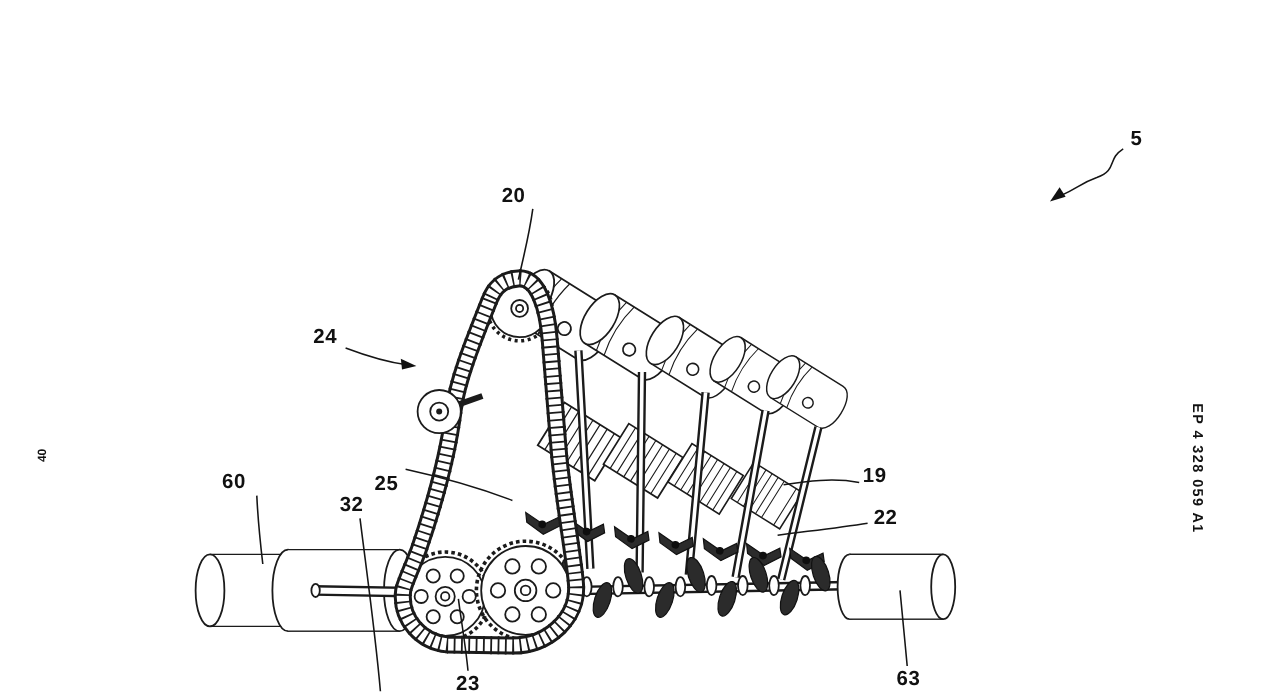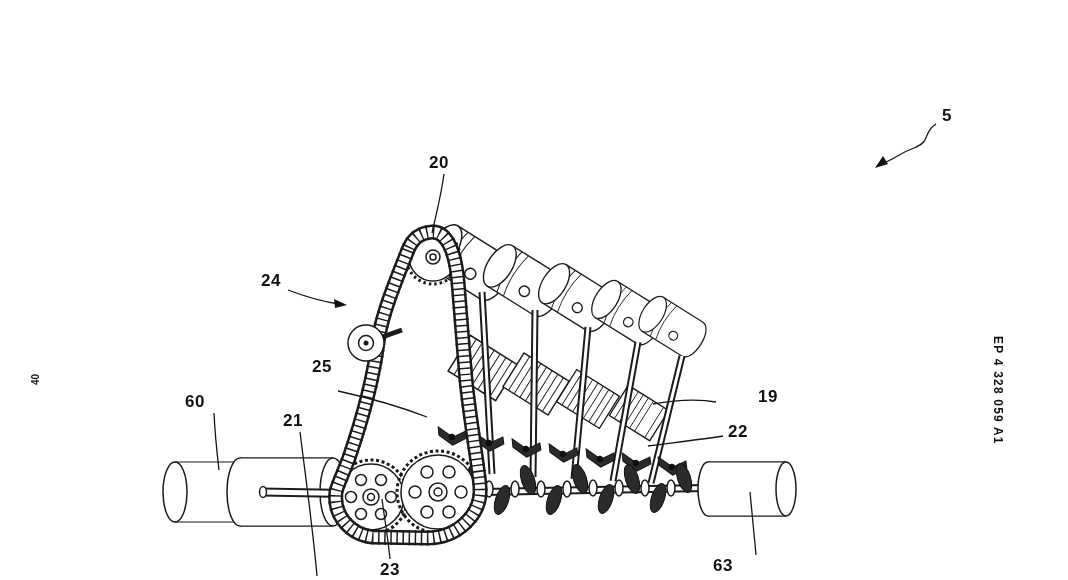--- a/index.html
+++ b/index.html
@@ -221,26 +221,26 @@
       <path class="leader" d="M 300 432 C 306 480 313 530 317 576"></path>
       <path class="leader" d="M 214 413 C 215 435 217 453 219 470"></path>
       <path class="leader" d="M 390 559 C 388 538 384 515 382 499"></path>
       <path class="leader" d="M 716 402 C 694 398 672 401 653 404"></path>
       <path class="leader" d="M 723 436 C 698 440 670 443 648 446"></path>
       <path class="leader" d="M 756 555 C 754 534 752 512 750 492"></path>
     </g>
   </svg>
 
   <div class="ref-label" style="left:947px;top:116px">5</div>
-  <div class="ref-label" style="left:439px;top:163px">20</div>
+  <div class="ref-label" style="left:428px;top:163px">20</div>
   <div class="ref-label" style="left:271px;top:281px">24</div>
-  <div class="ref-label" style="left:322px;top:367px">25</div>
-  <div class="ref-label" style="left:293px;top:421px">21</div>
+  <div class="ref-label" style="left:322px;top:403px">25</div>
+  <div class="ref-label" style="left:293px;top:421px">32</div>
   <div class="ref-label" style="left:195px;top:402px">60</div>
   <div class="ref-label" style="left:390px;top:570px">23</div>
-  <div class="ref-label" style="left:768px;top:397px">19</div>
+  <div class="ref-label" style="left:729px;top:397px">19</div>
   <div class="ref-label" style="left:738px;top:432px">22</div>
-  <div class="ref-label" style="left:723px;top:566px">63</div>
+  <div class="ref-label" style="left:757px;top:566px">63</div>
 
   <div class="patent-number">EP 4 328 059 A1</div>
   <div class="sheet-marker">40</div>
 
 </div>
 
 </body></html>

